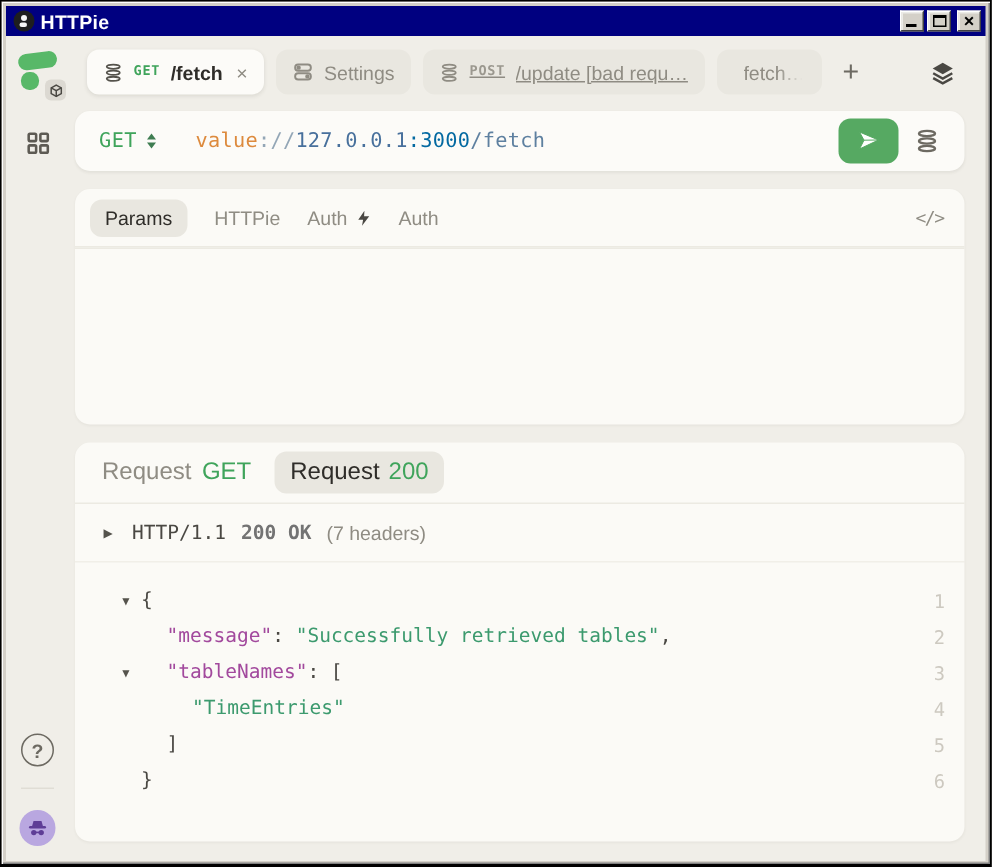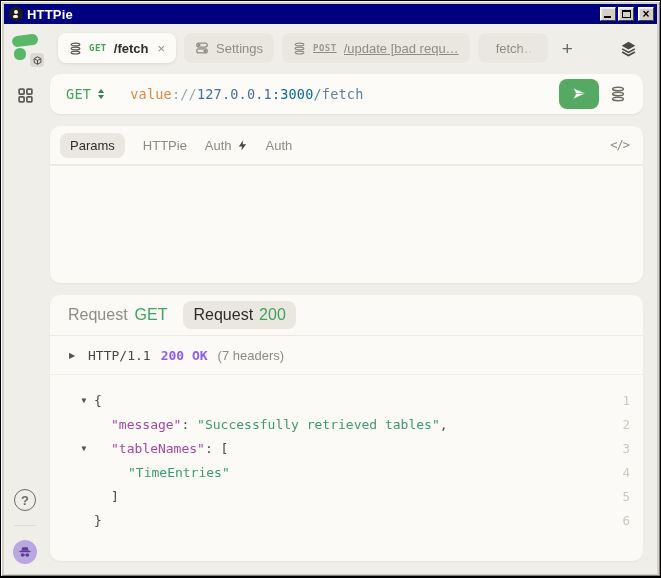--- a/index.html
+++ b/index.html
@@ -105,21 +105,21 @@
   .p-name { width:190px; } .p-value { flex:1; }
 
   
   .resp-panel { flex:1; margin-bottom:13px; display:flex; flex-direction:column; min-height:0; }
   .resp-hd { height:40px; display:flex; align-items:center; gap:8px; padding:0 14px 0 10px; font-size:16px; }
   .req-tab { display:flex; gap:7px; padding:5px 8px; color:#8f8c83; cursor:pointer; }
   .green { color:#3fa45b; }
   .status-line { height:38px; display:flex; align-items:center; padding-left:16px; gap:10px; font-size:13px; }
   .fold-arrow { font-size:8px; color:#55534c; width:12px; text-align:center; cursor:pointer; }
   .proto { color:#4a4843; font-size:13px; }
-  .status-ok { color:#8b5cf6; font-weight:bold; font-size:13px; }
+  .status-ok { color:#737373; font-weight:bold; font-size:13px; }
   .hdr-note { color:#8f8c83; }
   .divider.faint { opacity:.7; }
   .json-body { padding-top:13px; font-family:"DejaVu Sans Mono", monospace; font-size:13px; }
   .json-line { display:flex; align-items:center; height:24px; padding:0 13px 0 28px; }
   .json-line .gut { width:12px; font-size:8px; color:#55534c; text-align:center; flex:none; cursor:pointer; }
   .json-line .code { margin-left:4px; white-space:pre; }
   .ind1 .code { padding-left:17px; } .ind2 .code { padding-left:34px; }
   .k { color:#a2499d; } .s { color:#3c9a6e; } .p { color:#4a4843; }
   .lnum { margin-left:auto; color:#cdc9c0; font-size:12.5px; }
 </style>

